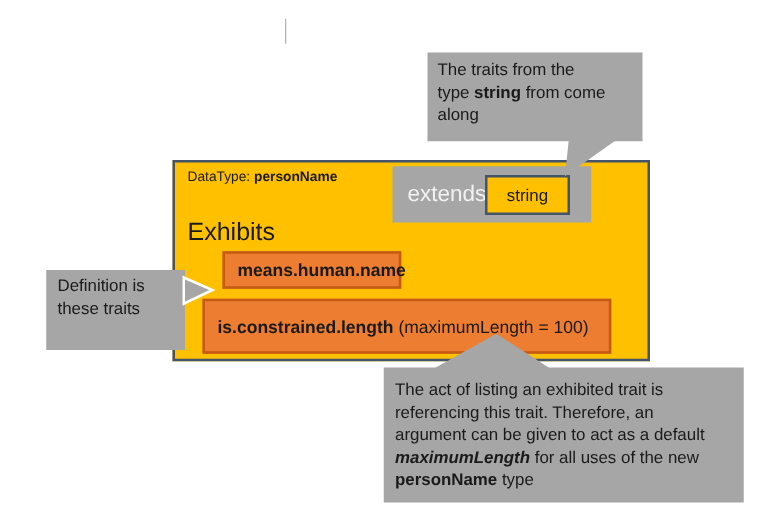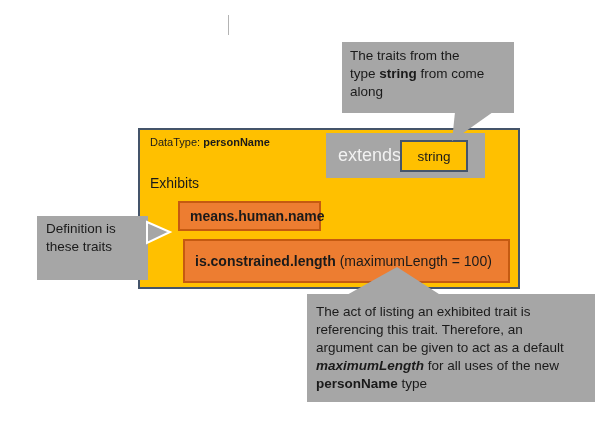--- a/index.html
+++ b/index.html
@@ -13,44 +13,44 @@
   .line { white-space:nowrap; line-height:18px; font-size:13.5px; }
 
   .stray-line { position:absolute; left:228px; top:15px; width:1px; height:20px; background:#b3b3b3; }
 
   .main-box {
     position:absolute; left:138px; top:128px; width:382px; height:161px;
     background:var(--main-fill); border:2px solid var(--main-border);
     box-sizing:border-box; z-index:1;
   }
   .dt-title { position:absolute; left:10px; top:6px; font-size:11px; white-space:nowrap; }
-  .exhibits { position:absolute; left:10px; top:45px; font-size:14px; white-space:nowrap; }
+  .exhibits { position:absolute; left:10px; top:45px; font-size:20px; white-space:nowrap; }
 
   .extends-box {
-    position:absolute; left:186px; top:3px; width:159px; height:45px;
+    position:absolute; left:174px; top:3px; width:159px; height:45px;
     background:var(--extends-fill); box-sizing:border-box;
   }
   .extends-label {
     position:absolute; left:12px; top:0; height:45px; line-height:45px;
     font-size:18px; color:var(--extends-text); white-space:nowrap;
   }
   .string-box {
     position:absolute; left:74px; top:7px; width:68px; height:32px;
     background:var(--main-fill); border:2px solid var(--main-border);
     box-sizing:border-box; display:flex; align-items:center; justify-content:center;
     font-size:13.5px;
   }
 
   .trait-box {
     position:absolute; background:var(--trait-fill); border:2px solid var(--trait-border);
     box-sizing:border-box; display:flex; align-items:center;
     padding-left:10px; font-size:14px; white-space:nowrap;
   }
   .trait-means { left:38px; top:71px; width:143px; height:30px;text-align:right; }
-  .trait-constrained { left:43px; top:109px; width:327px; height:44px; }
+  .trait-constrained { left:22px; top:109px; width:327px; height:44px; }
 
   .callout {
     position:absolute; background:var(--callout-fill); box-sizing:border-box; z-index:3;
   }
   .callout-top    { left:342px; top:42px;  width:172px; height:71px;  padding:5px 4px 0 8px; }
   .callout-left   { left:37px;  top:216px; width:111px; height:64px;  padding:4px 12px 0 9px; }
   .callout-bottom { left:307px; top:294px; width:288px; height:108px; padding:9px 0 0 9px; }
 
   .tail { position:absolute; z-index:3; }
   .tail-top    { left:445px; top:110px; }

